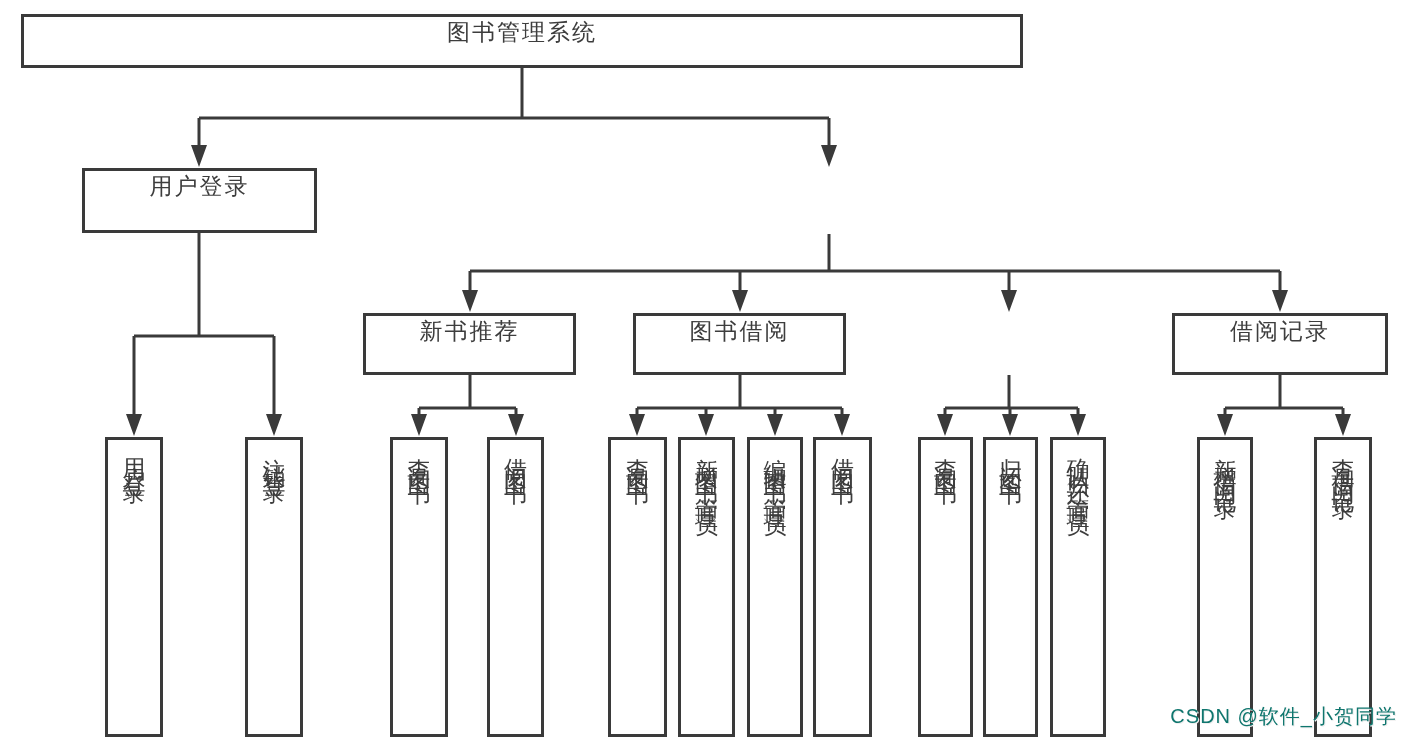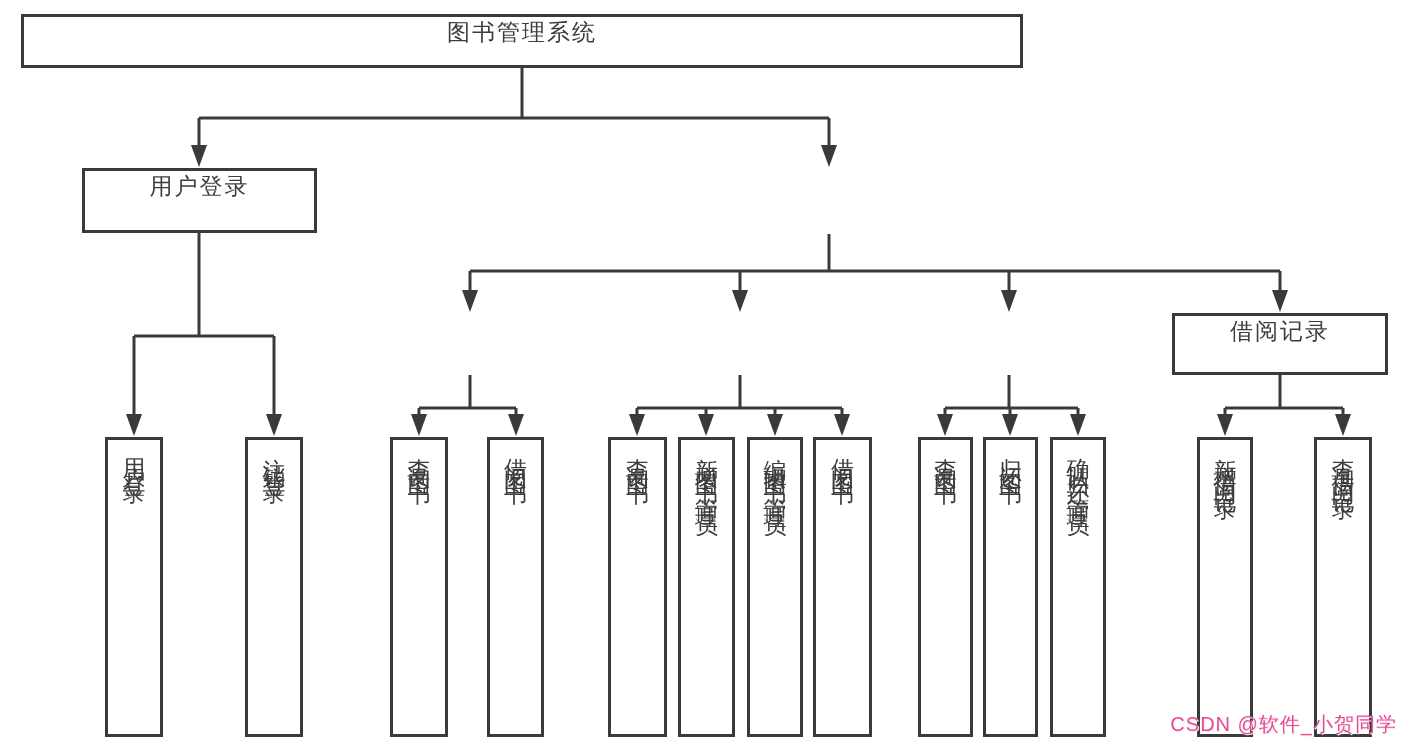--- a/index.html
+++ b/index.html
@@ -50,23 +50,23 @@
   .l-addbook{left:678px;width:57px;}
   .l-editbook{left:747px;width:56px;}
   .l-borrow2{left:813px;width:59px;}
   .l-query3{left:918px;width:55px;}
   .l-return{left:983px;width:55px;}
   .l-confirm{left:1050px;width:56px;}
   .l-addrec{left:1197px;width:56px;}
   .l-queryrec{left:1314px;width:58px;}
   .watermark{
     position:absolute;
-    right:8px;bottom:9px;
+    right:8px;bottom:17px;
     font-size:20px;
-    color:#ec4899;
+    color:#0f766e;
     text-shadow:1px 1px 0 #eeeeee;
     letter-spacing:1px;
     z-index:3;
     white-space:nowrap;
   }
 </style>
 </head>
 <body>
 
 <div class="canvas">
@@ -89,20 +89,26 @@
   </svg>
 
   <div class="node n-root">
     <span>图书管理系统</span>
   </div>
 
   <div class="node n-userlogin">
     <span>用户登录</span>
   </div>
 
+  <div class="node n-newrec">
+    <span>新书推荐</span>
+  </div>
+  <div class="node n-borrowmod">
+    <span>图书借阅</span>
+  </div>
   <div class="node n-records">
     <span>借阅记录</span>
   </div>
 
   <div class="node v leaf l-login">
     <span>用户登录</span>
   </div>
   <div class="node v leaf l-logout">
     <span>注销登录</span>
   </div>

